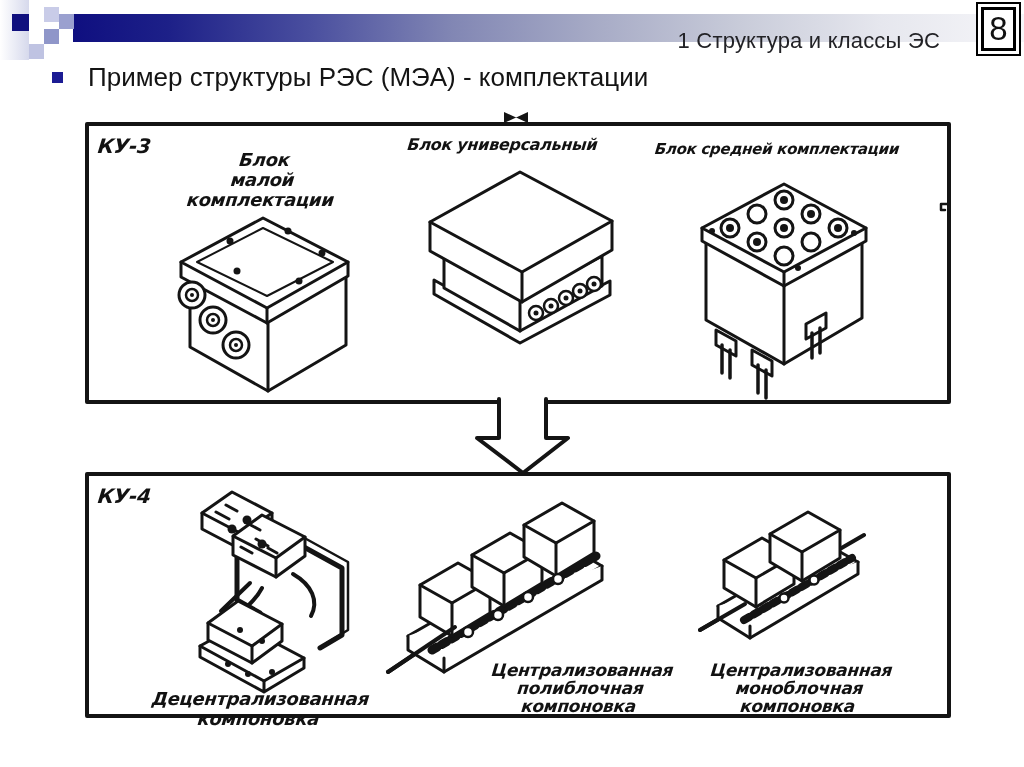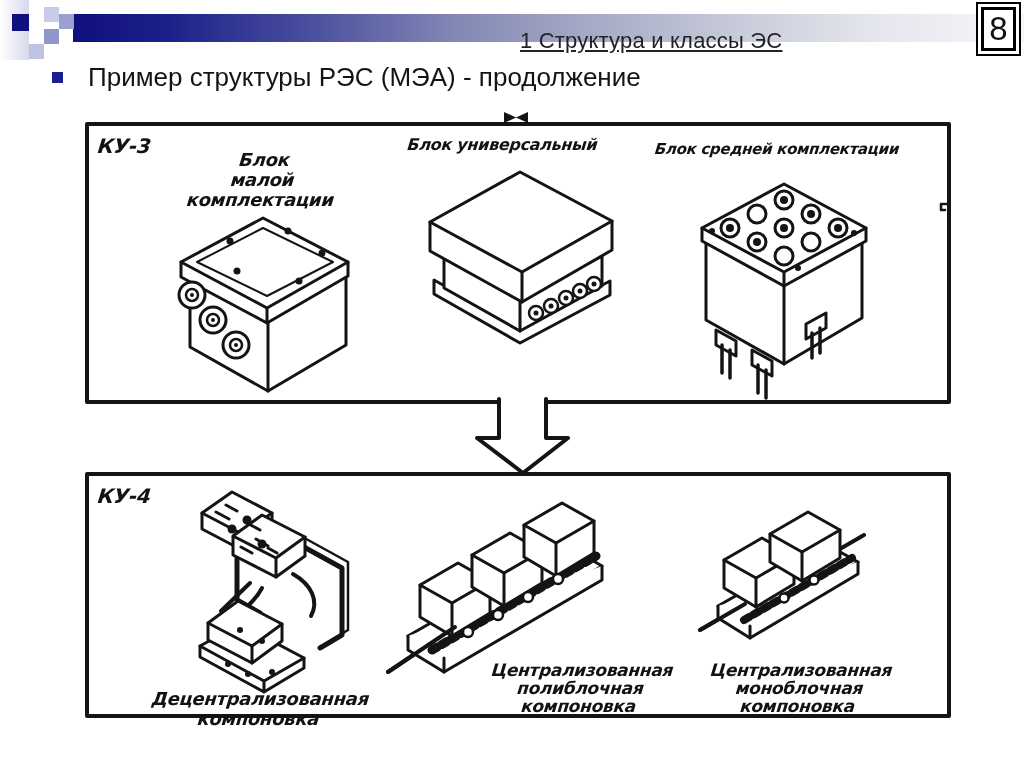--- a/index.html
+++ b/index.html
@@ -14,22 +14,22 @@
     background:linear-gradient(to right,#ffffff,#d6d9ec);}
   .bar{left:73px;top:14px;width:951px;height:28px;
     background:linear-gradient(to right,#0f0f80 0%,#1d2088 10%,#4a4f9f 25%,#8287b4 40%,#a7abc6 55%,#c8cbd9 70%,#e6e7ee 85%,#f6f6f9 100%);}
   .sq{width:15px;height:15px;}
   .sq-navy{left:12px;top:14px;width:17px;height:17px;background:#10107e;}
   .sq-a{left:44px;top:7px;background:#c9cce8;}
   .sq-b{left:59px;top:14px;background:#9aa0cf;}
   .sq-c{left:44px;top:29px;background:#8f96c9;}
   .sq-d{left:29px;top:44px;background:#bfc3e2;}
 
-  .title{left:520px;top:28px;width:420px;text-align:left;
-    font-size:22px;color:#222226;letter-spacing:0.2px;text-decoration:underline;}
+  .title{left:520px;top:28px;width:420px;text-align:right;
+    font-size:22px;color:#222226;letter-spacing:0.2px;}
 
   .pagebox{left:976px;top:2px;width:45px;height:54px;border:2px solid #000;
     background:#fff;box-sizing:border-box;}
   .pagebox-inner{position:absolute;left:3px;top:3px;right:3px;bottom:3px;
     border:3px solid #000;display:flex;align-items:center;justify-content:center;
     font-size:33px;color:#111;}
 
   .bullet-sq{left:52px;top:72px;width:11px;height:11px;background:#1c1c94;}
   .bullet-text{left:88px;top:62px;font-size:26px;color:#141414;}
 
@@ -64,21 +64,21 @@
   <div class="abs sq sq-d"></div>
 </div>
 
 <div class="abs title">1 Структура и классы ЭС</div>
 
 <div class="abs pagebox">
   <div class="pagebox-inner">8</div>
 </div>
 
 <div class="abs bullet-sq"></div>
-<div class="abs bullet-text">Пример структуры РЭС (МЭА) - продолжение</div>
+<div class="abs bullet-text">Пример структуры РЭС (МЭА) - комплектации</div>
 
 <svg style="left:80px;top:110px;" width="880" height="615" viewBox="80 110 880 615" fill="none" stroke-linecap="round" stroke-linejoin="round">
 
   <g>
     <rect class="ink" x="87" y="124" width="862" height="278" stroke-width="4"></rect>
   </g>
 
   <g>
     <rect class="ink" x="87" y="474" width="862" height="242" stroke-width="4"></rect>
   </g>

